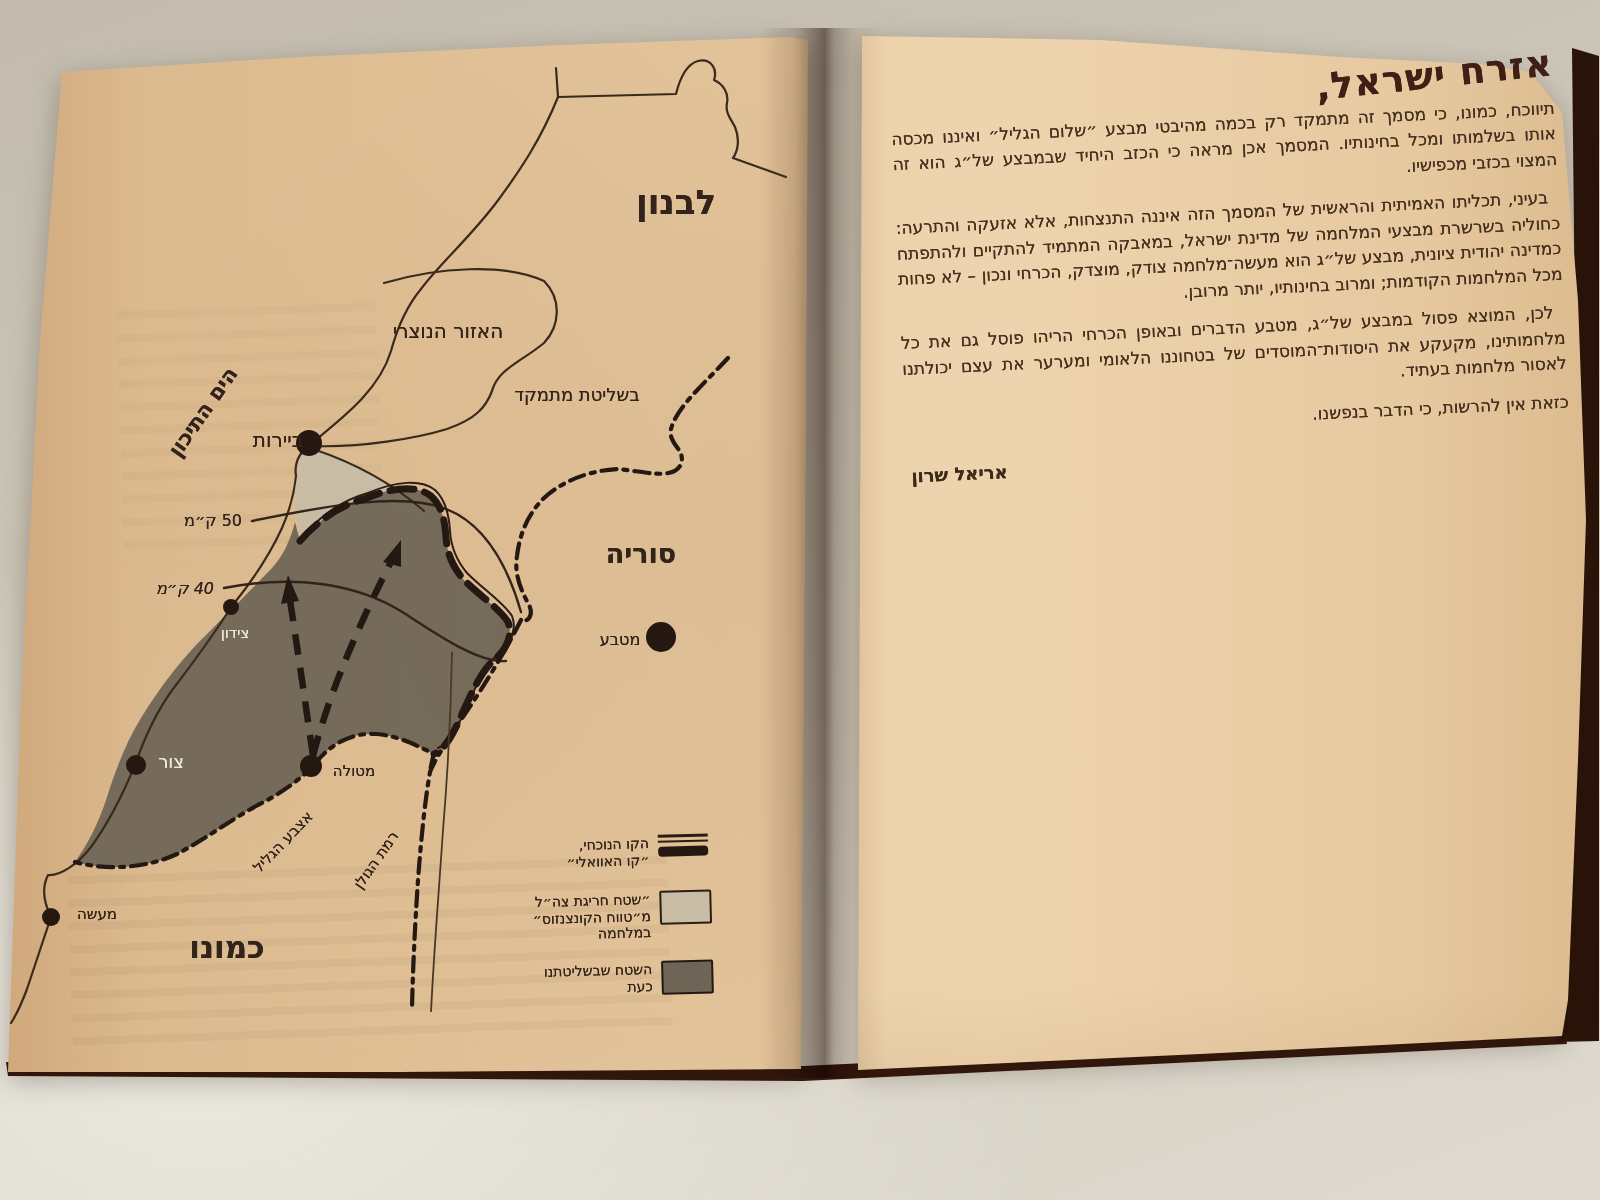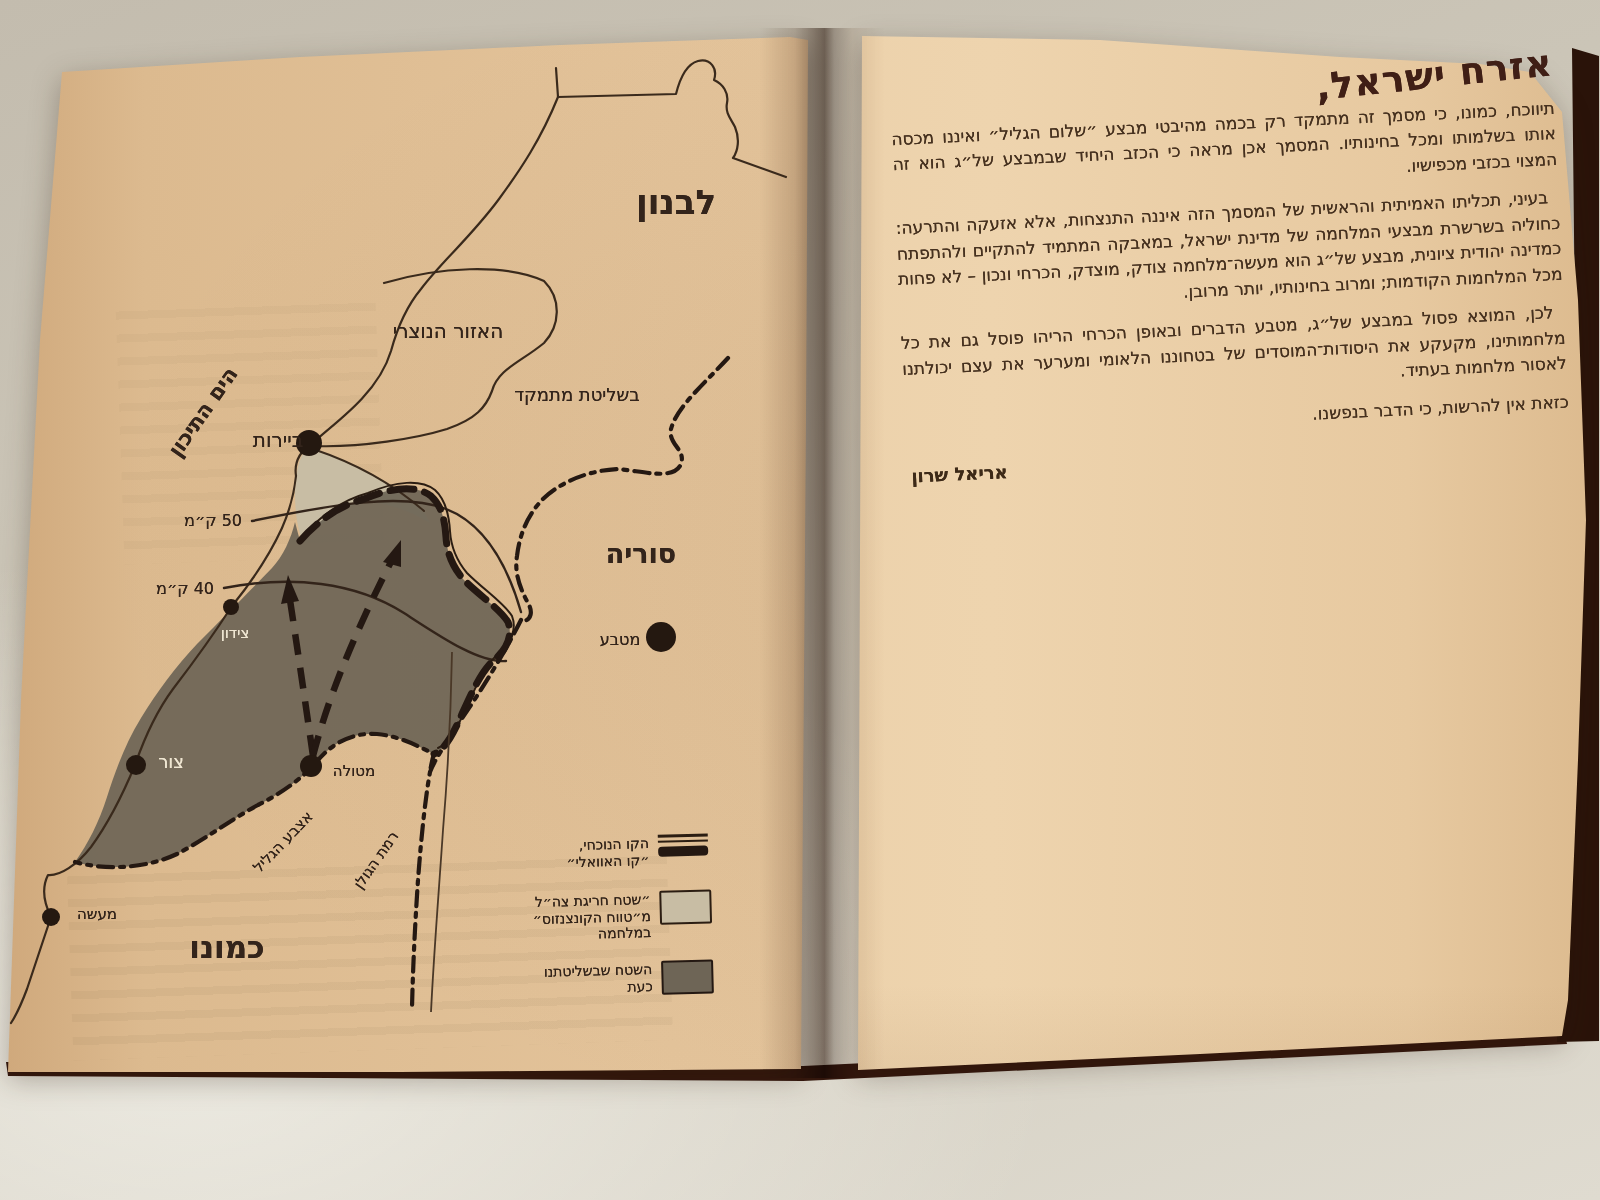--- a/index.html
+++ b/index.html
@@ -129,21 +129,21 @@
       <circle cx="51" cy="917" r="9"></circle>
     </g>
   </svg>
 
   <div class="mlabel" style="left:676px;top:202px;font-size:34px;font-weight:bold;">לבנון</div>
   <div class="mlabel" style="left:448px;top:331px;font-size:20px;">האזור הנוצרי</div>
   <div class="mlabel" style="left:577px;top:394px;font-size:18px;">בשליטת מתמקד</div>
   <div class="mlabel rot" style="left:203px;top:412px;font-size:21px;font-weight:bold;transform:translate(-50%,-50%) rotate(-55deg);">הים התיכון</div>
   <div class="mlabel" style="left:262px;top:440px;font-size:20px;margin-left:16px;">ביירות</div>
   <div class="mlabel" style="left:213px;top:520px;font-size:16px;">50 ק״מ</div>
-  <div class="mlabel" style="left:185px;top:588px;font-size:16px;">40 ק״מ</div>
+  <div class="mlabel" style="left:185px;top:588px;font-size:16px;font-style:italic;">40 ק״מ</div>
   <div class="mlabel" style="left:641px;top:553px;font-size:27px;font-weight:bold;">סוריה</div>
   <div class="mlabel" style="left:235px;top:633px;font-size:15px;color:#efe6d2;text-shadow:0 0 .5px #efe6d2;text-align:right;">צידון</div>
   <div class="mlabel" style="left:620px;top:639px;font-size:16px;">מטבע</div>
   <div class="mlabel" style="left:171px;top:761px;font-size:18px;color:#efe6d2;text-shadow:0 0 .5px #efe6d2;">צור</div>
   <div class="mlabel" style="left:354px;top:771px;font-size:15px;">מטולה</div>
   <div class="mlabel rot" style="left:283px;top:842px;font-size:15px;transform:translate(-50%,-50%) rotate(-46deg);">אצבע הגליל</div>
   <div class="mlabel rot" style="left:376px;top:860px;font-size:15px;transform:translate(-50%,-50%) rotate(-55deg);">רמת הגולן</div>
   <div class="mlabel" style="left:97px;top:914px;font-size:15px;">מעשה</div>
   <div class="mlabel" style="left:227px;top:947px;font-size:31px;font-weight:bold;">כמונו</div>
 

